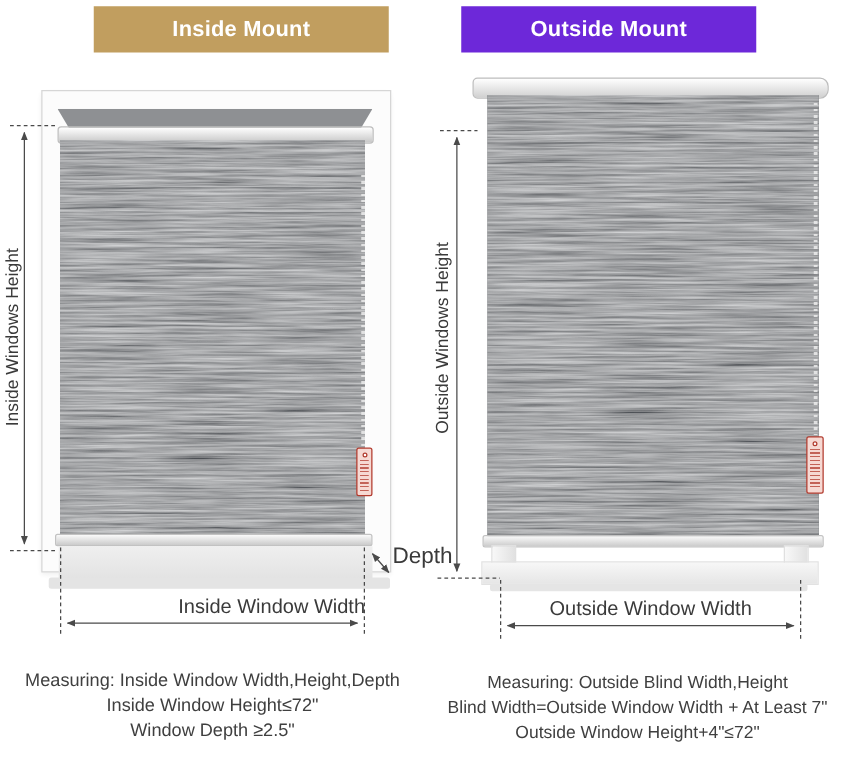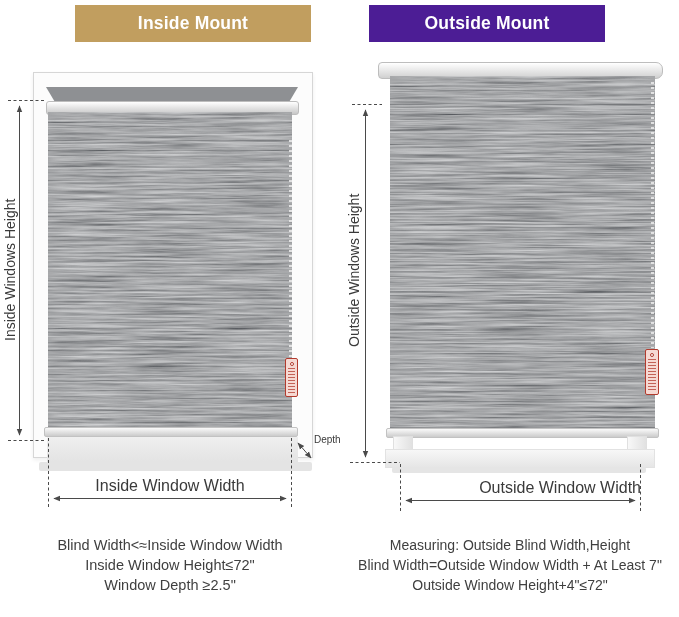--- a/index.html
+++ b/index.html
@@ -48,23 +48,23 @@
   .overlay{left:0;top:0;width:679px;height:617px;pointer-events:none;}
   
   .vlabel{
     display:flex;align-items:center;justify-content:center;
     writing-mode:vertical-rl;transform:rotate(180deg);
     font-size:14px;color:#3a3a3a;white-space:nowrap;
   }
   .vlabelL{left:0px;top:150px;width:19px;height:240px;}
   .vlabelR{left:344px;top:150px;width:19px;height:240px;}
   .wlabel{font-size:16px;color:#3a3a3a;text-align:center;}
-  .wlabelL{left:48px;top:477px;width:244px;}
-  .wlabelR{left:400px;top:479px;width:241px;text-align:right;}
-  .depthLabel{left:314px;top:434px;font-size:10px;color:#3a3a3a;}
+  .wlabelL{left:48px;top:477px;width:244px;text-align:right;}
+  .wlabelR{left:400px;top:479px;width:241px;}
+  .depthLabel{left:314px;top:434px;font-size:18px;color:#3a3a3a;}
   
   .notes{text-align:center;color:#3f3f3f;}
   .notesL{left:4px;top:536px;width:332px;font-size:14.5px;line-height:19.8px;}
   .notesR{left:341px;top:536px;width:338px;font-size:14px;line-height:19.8px;}
 </style>
 </head>
 <body>
 
 <div class="stage">
 
@@ -77,21 +77,21 @@
                   0.66 0 0 0 0.068
                   0 0 0 0 1"></feColorMatrix>
       </filter>
       <marker id="ah" viewBox="0 0 10 10" refX="9" refY="5" markerWidth="7" markerHeight="7" orient="auto-start-reverse">
         <path d="M0,1 L10,5 L0,9 z" fill="#4a4a4a"></path>
       </marker>
     </defs>
   </svg>
 
   <div class="hdr hdr-left" style="background:#c19e5f">Inside Mount</div>
-  <div class="hdr hdr-right" style="background:#4c1d95">Outside Mount</div>
+  <div class="hdr hdr-right" style="background:#6d28d9">Outside Mount</div>
 
   <div class="abs frameL"></div>
   <div class="abs recessL"></div>
   <div class="abs roller rollerL"></div>
   <svg class="abs fabric fabricL">
     <rect width="100%" height="100%" fill="#5d6164" filter="url(#heather)"></rect>
   </svg>
   <div class="abs rail railL"></div>
   <div class="abs sillL"></div>
   <div class="abs sillShadowL"></div>
@@ -139,21 +139,21 @@
     </g>
   </svg>
 
   <div class="abs vlabel vlabelL">Inside Windows Height</div>
   <div class="abs vlabel vlabelR">Outside Windows Height</div>
   <div class="abs wlabel wlabelL">Inside Window Width</div>
   <div class="abs wlabel wlabelR">Outside Window Width</div>
   <div class="abs depthLabel">Depth</div>
 
   <div class="abs notes notesL">
-    <div>Blind Width&lt;≈Inside Window Width</div>
+    <div>Measuring: Inside Window Width,Height,Depth</div>
     <div>Inside Window Height≤72"</div>
     <div>Window Depth ≥2.5"</div>
   </div>
   <div class="abs notes notesR">
     <div>Measuring: Outside Blind Width,Height</div>
     <div>Blind Width=Outside Window Width + At Least 7"</div>
     <div>Outside Window Height+4"≤72"</div>
   </div>
 
 </div>

